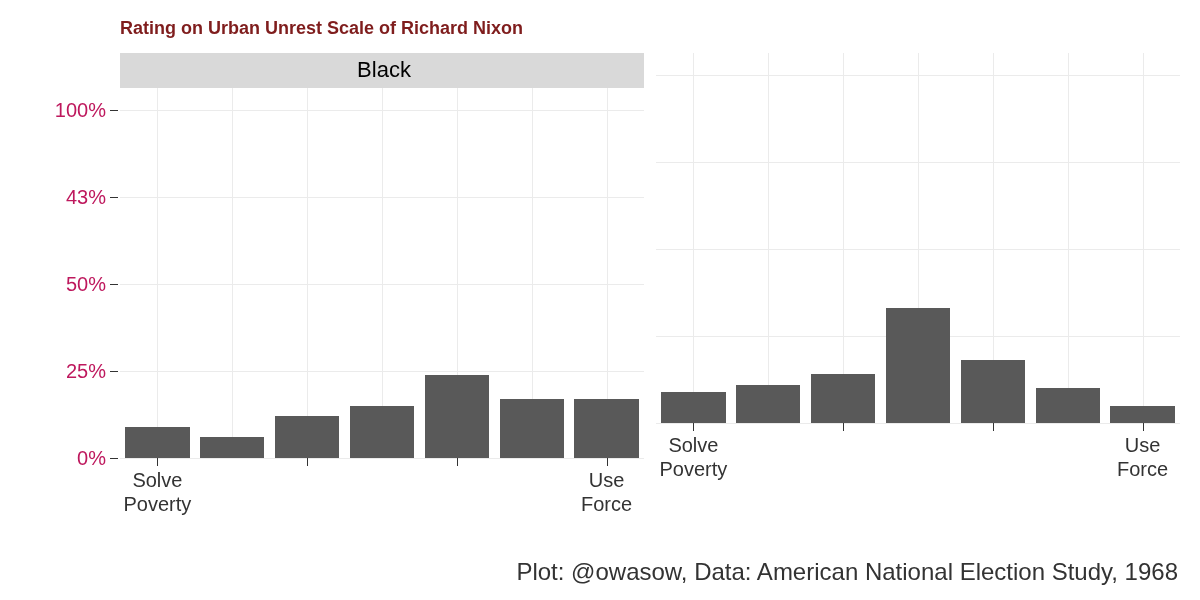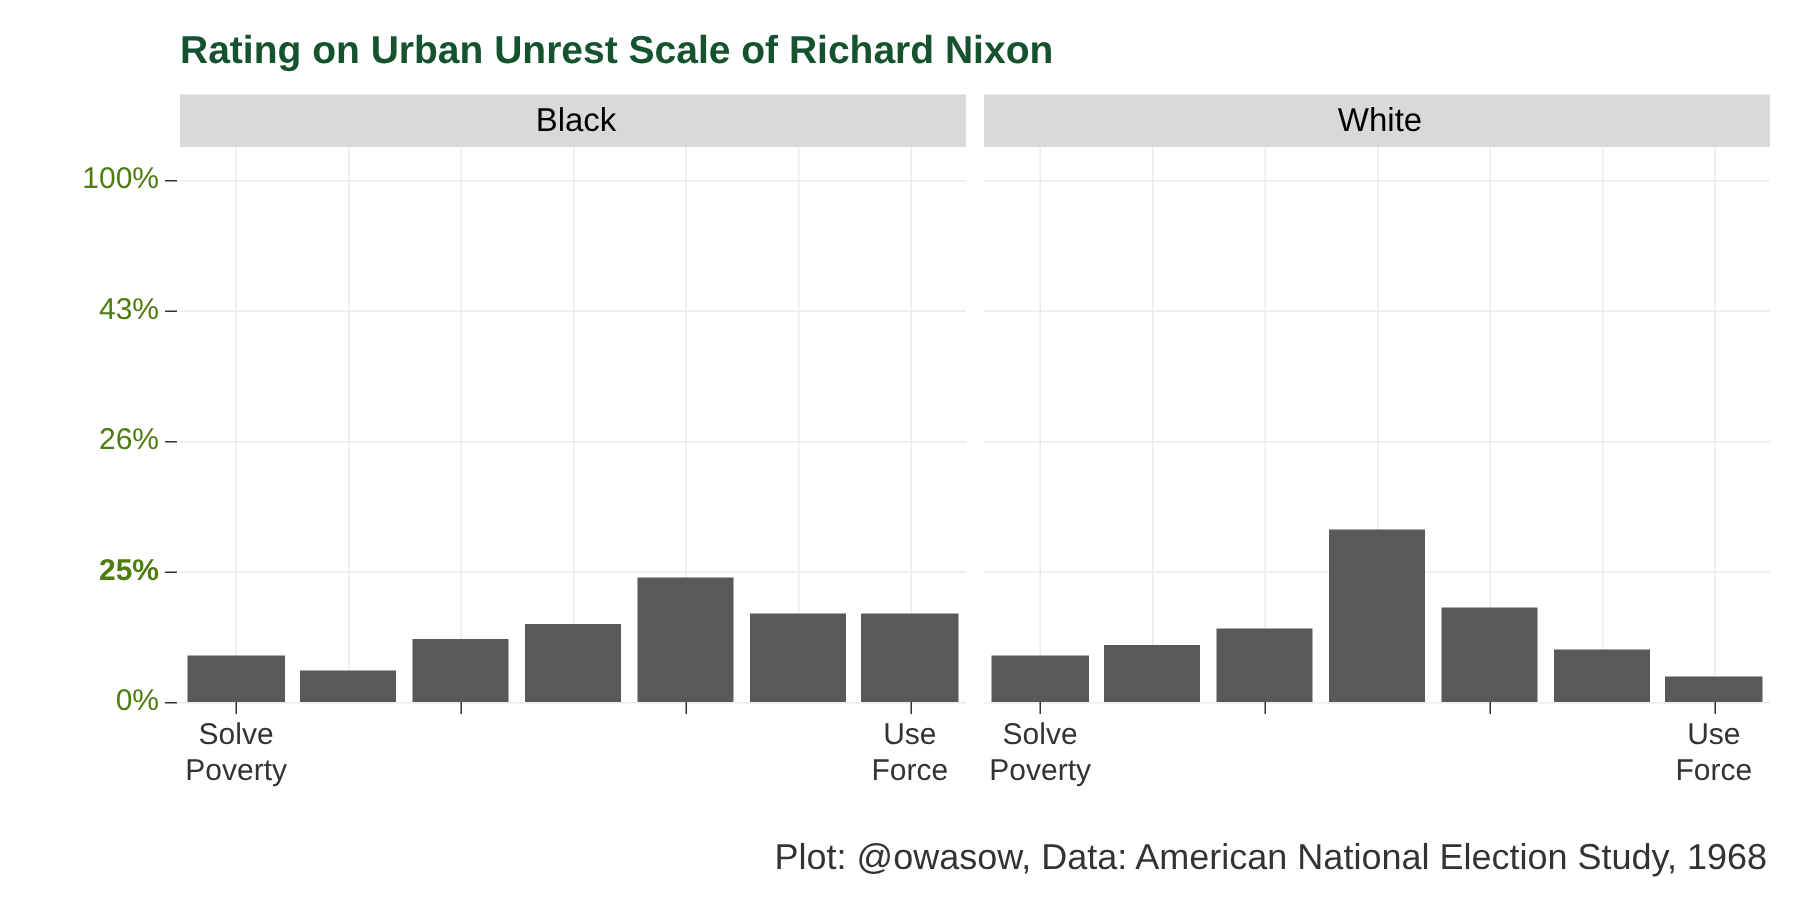--- a/index.html
+++ b/index.html
@@ -11,23 +11,23 @@
     height: 600px;
     position: relative;
   }
   .chart-wrap {
     position: absolute;
     left: 120px;
     top: 10px;
     width: 1060px;
   }
   .title {
-    font-size: 26px;
+    font-size: 18px;
     font-weight: bold;
-    color: #14532d;
+    color: #7f1d1d;
     margin: 8px 0 14px 0;
   }
   .facets {
     display: flex;
     gap: 12px;
   }
   .facet {
     flex: 1 1 0;
     display: flex;
     flex-direction: column;
@@ -49,21 +49,21 @@
     left: -90px;
     top: 0;
     height: 100%;
     width: 90px;
   }
   .y-tick-label {
     position: absolute;
     right: 14px;
     transform: translateY(-50%);
     font-size: 20px;
-    color: #4d7c0f;
+    color: #be185d;
     text-align: right;
   }
   .y-tick-mark {
     position: absolute;
     right: 2px;
     width: 8px;
     height: 1px;
     background: #333;
   }
   .panel {
@@ -127,23 +127,23 @@
 
 <div class="chart-wrap">
   <div class="title">Rating on Urban Unrest Scale of Richard Nixon</div>
   <div class="facets" id="facets">
       <div class="facet">
         <div class="strip">Black</div>
         <div class="panel-outer">
           <div class="y-axis">
             <div class="y-tick-label" style="top: 100%;">0%</div>
             <div class="y-tick-mark" style="top: 100%;"></div>
-            <div class="y-tick-label" style="top: 76.5%; font-weight: bold;">25%</div>
+            <div class="y-tick-label" style="top: 76.5%;">25%</div>
             <div class="y-tick-mark" style="top: 76.5%;"></div>
-            <div class="y-tick-label" style="top: 53%;">26%</div>
+            <div class="y-tick-label" style="top: 53%;">50%</div>
             <div class="y-tick-mark" style="top: 53%;"></div>
             <div class="y-tick-label" style="top: 29.5%;">43%</div>
             <div class="y-tick-mark" style="top: 29.5%;"></div>
             <div class="y-tick-label" style="top: 6%;">100%</div>
             <div class="y-tick-mark" style="top: 6%;"></div>
           </div>
           <div class="panel">
             <div class="grid-h" style="top: 100%;"></div>
             <div class="grid-h" style="top: 76.5%;"></div>
             <div class="grid-h" style="top: 53%;"></div>
@@ -174,21 +174,20 @@
           <div class="x-tick-mark" style="left: 35.7143%;"></div>
           <div class="x-tick-label" style="left: 35.7143%;"></div>
           <div class="x-tick-mark" style="left: 64.2857%;"></div>
           <div class="x-tick-label" style="left: 64.2857%;"></div>
           <div class="x-tick-mark" style="left: 92.8571%;"></div>
           <div class="x-tick-label" style="left: 92.8571%;">Use
 Force</div>
         </div>
       </div>
       <div class="facet">
-        <div class="strip">White</div>
         <div class="panel-outer">
           <div class="panel">
             <div class="grid-h" style="top: 100%;"></div>
             <div class="grid-h" style="top: 76.5%;"></div>
             <div class="grid-h" style="top: 53%;"></div>
             <div class="grid-h" style="top: 29.5%;"></div>
             <div class="grid-h" style="top: 6%;"></div>
             <div class="grid-v" style="left: 7.14286%;"></div>
             <div class="grid-v" style="left: 21.4286%;"></div>
             <div class="grid-v" style="left: 35.7143%;"></div>

